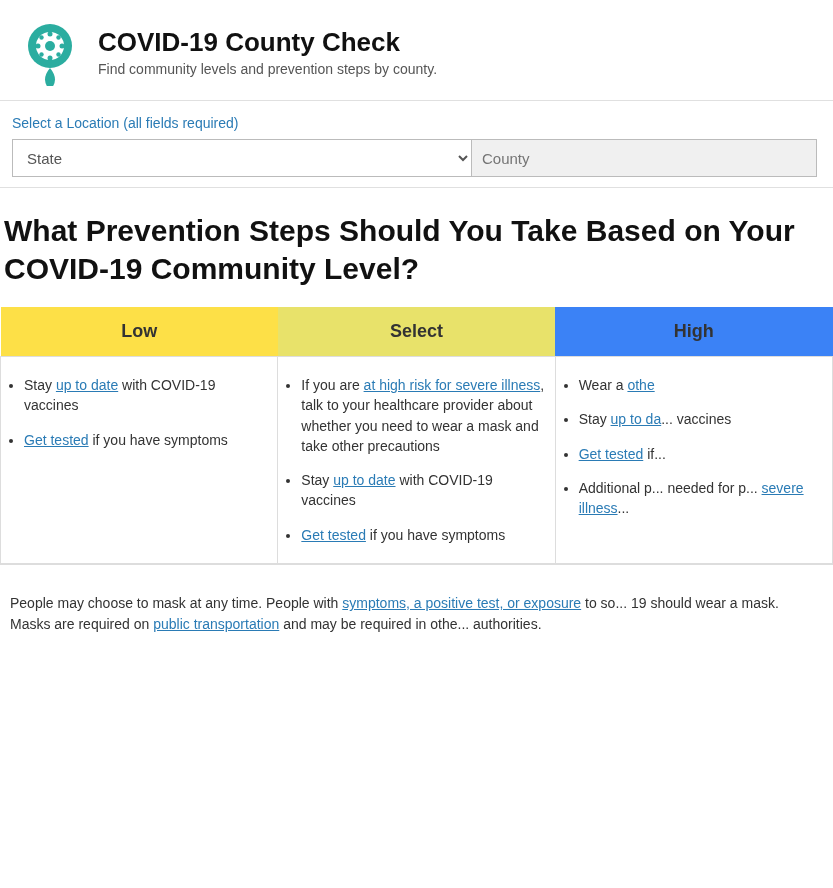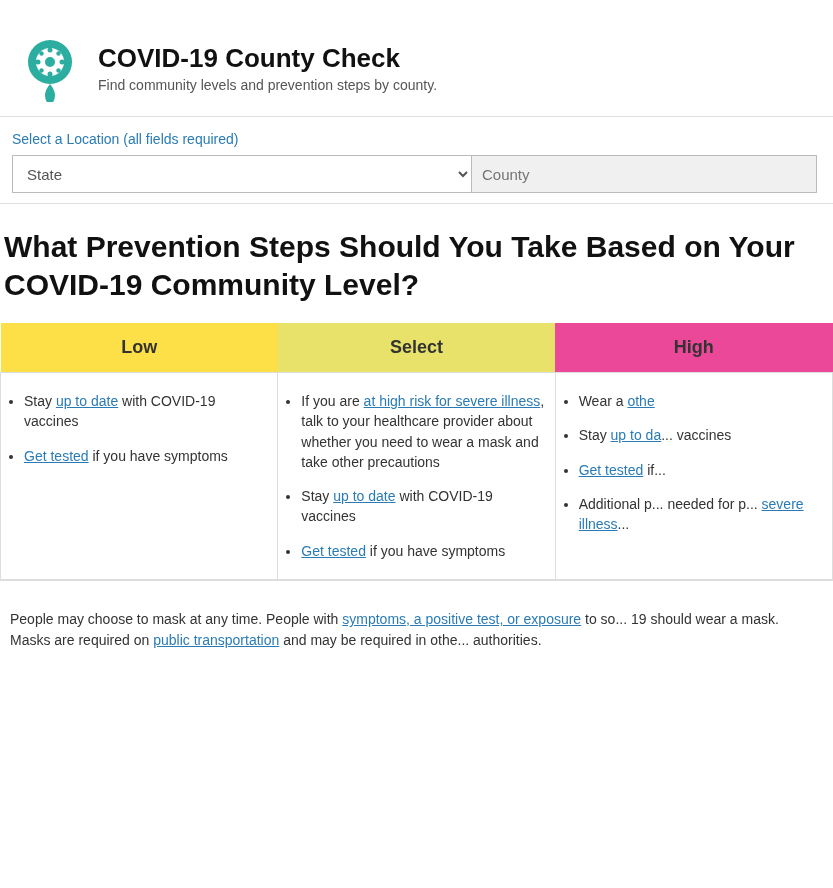--- a/index.html
+++ b/index.html
@@ -11,21 +11,20 @@
       width: 833px;
       overflow-x: hidden;
     }
 
     
     .header {
       display: flex;
       align-items: center;
       padding: 18px 16px 14px 16px;
       border-bottom: 1px solid #e0e0e0;
-      margin-top: 16px;
     }
     .header-icon {
       width: 68px;
       height: 68px;
       margin-right: 14px;
       flex-shrink: 0;
     }
     .header-text h1 {
       font-size: 26px;
       font-weight: bold;
@@ -94,21 +93,21 @@
     }
     .levels-table th {
       padding: 14px 20px;
       font-size: 18px;
       font-weight: bold;
       text-align: center;
       color: #333;
     }
     .th-low { background: #fde047; color: #333; }
     .th-medium { background: #e8e26a; color: #333; }
-    .th-high { background: #ec4899; color: #333; }
+    .th-high { background: #3b82f6; color: #333; }
 
     .levels-table td {
       padding: 18px 5px;
       vertical-align: top;
       border: 1px solid #ddd;
       width: 33.33%;
     }
     .levels-table td ul {
       list-style: disc;
       padding-left: 18px;

